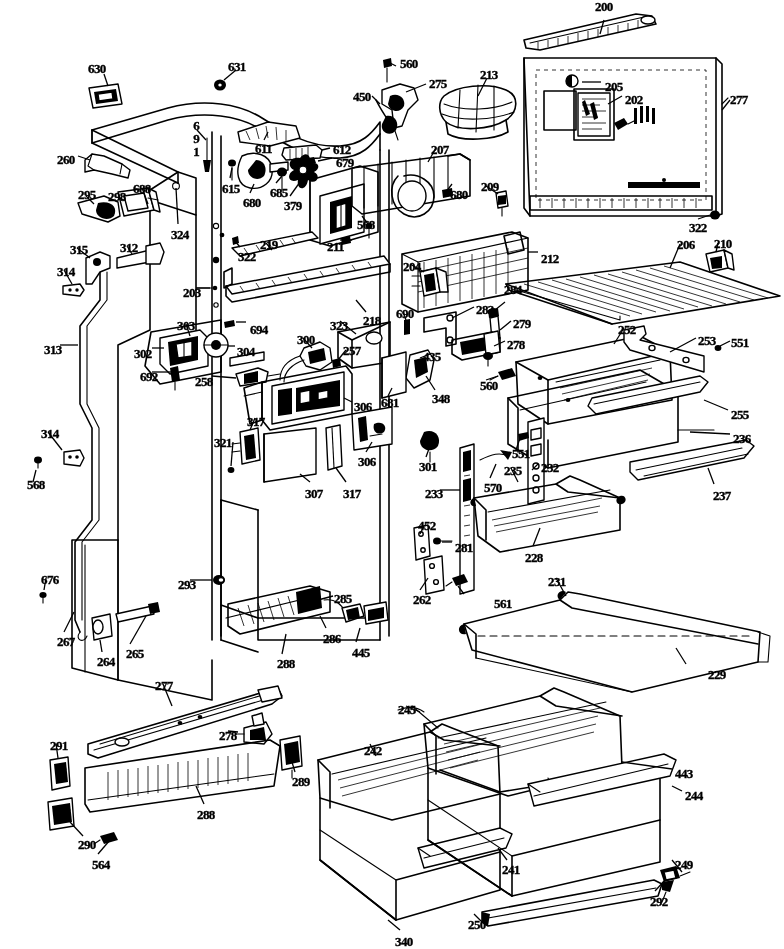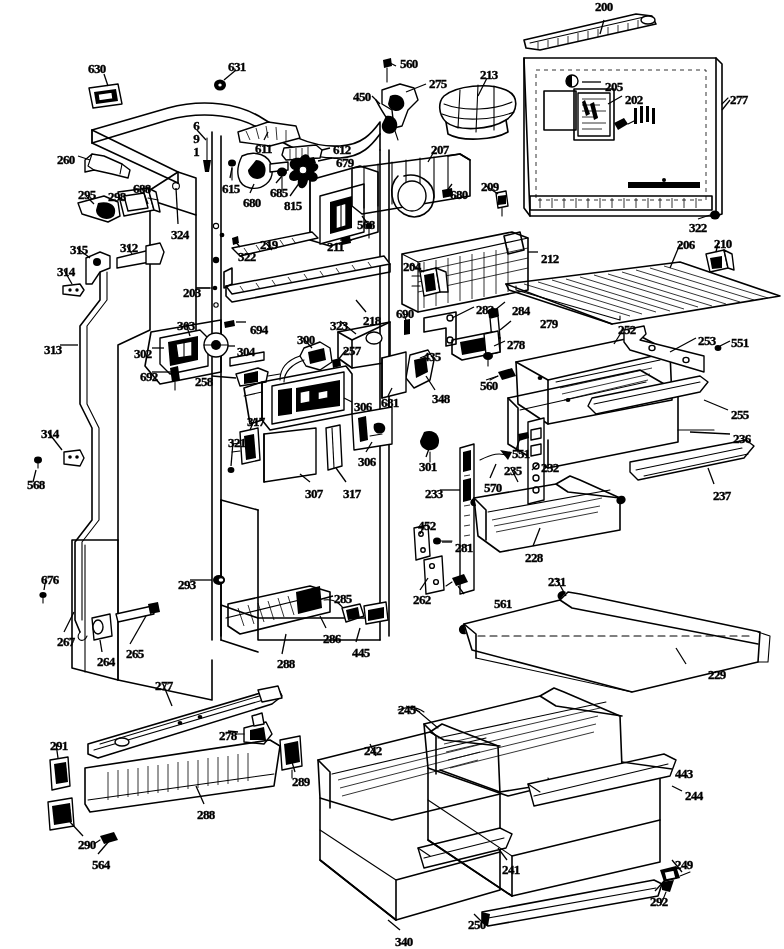--- a/index.html
+++ b/index.html
@@ -700,21 +700,21 @@
       <div class="lbl" style="left: 108px; top: 190px;">298</div>
       <div class="lbl" style="left: 133px; top: 182px;">688</div>
       <div class="lbl" style="left: 171px; top: 228px;">324</div>
       <div class="lbl rot" style="left: 190px; top: 118px;">691</div>
       <div class="lbl" style="left: 222px; top: 182px;">615</div>
       <div class="lbl" style="left: 255px; top: 142px;">611</div>
       <div class="lbl" style="left: 333px; top: 143px;">612</div>
       <div class="lbl" style="left: 336px; top: 156px;">679</div>
       <div class="lbl" style="left: 243px; top: 196px;">680</div>
       <div class="lbl" style="left: 270px; top: 186px;">685</div>
-      <div class="lbl" style="left: 284px; top: 199px;">815</div>
+      <div class="lbl" style="left: 284px; top: 199px;">379</div>
       <div class="lbl" style="left: 431px; top: 143px;">207</div>
       <div class="lbl" style="left: 450px; top: 188px;">680</div>
       <div class="lbl" style="left: 481px; top: 180px;">209</div>
       <div class="lbl" style="left: 327px; top: 240px;">211</div>
       <div class="lbl" style="left: 357px; top: 218px;">568</div>
       <div class="lbl" style="left: 541px; top: 252px;">212</div>
       <div class="lbl" style="left: 689px; top: 221px;">322</div>
       <div class="lbl" style="left: 677px; top: 238px;">206</div>
       <div class="lbl" style="left: 714px; top: 237px;">210</div>
       <div class="lbl" style="left: 70px; top: 243px;">315</div>
@@ -730,28 +730,28 @@
       <div class="lbl" style="left: 250px; top: 323px;">694</div>
       <div class="lbl" style="left: 177px; top: 319px;">303</div>
       <div class="lbl" style="left: 134px; top: 347px;">302</div>
       <div class="lbl" style="left: 140px; top: 370px;">692</div>
       <div class="lbl" style="left: 237px; top: 345px;">304</div>
       <div class="lbl" style="left: 195px; top: 375px;">258</div>
       <div class="lbl" style="left: 297px; top: 333px;">300</div>
       <div class="lbl" style="left: 343px; top: 344px;">257</div>
       <div class="lbl" style="left: 354px; top: 400px;">306</div>
       <div class="lbl" style="left: 247px; top: 415px;">317</div>
-      <div class="lbl" style="left: 228px; top: 436px;">321</div>
+      <div class="lbl" style="left: 214px; top: 436px;">321</div>
       <div class="lbl" style="left: 305px; top: 487px;">307</div>
       <div class="lbl" style="left: 343px; top: 487px;">317</div>
       <div class="lbl" style="left: 358px; top: 455px;">306</div>
       <div class="lbl" style="left: 396px; top: 307px;">690</div>
       <div class="lbl" style="left: 476px; top: 303px;">283</div>
-      <div class="lbl" style="left: 504px; top: 304px; margin-left: 8px;">284</div>
-      <div class="lbl" style="left: 513px; top: 317px; margin-left: 27px;">279</div>
+      <div class="lbl" style="left: 504px; top: 283px;">284</div>
+      <div class="lbl" style="left: 513px; top: 317px;">279</div>
       <div class="lbl" style="left: 507px; top: 338px;">278</div>
       <div class="lbl" style="left: 423px; top: 350px;">435</div>
       <div class="lbl" style="left: 432px; top: 392px;">348</div>
       <div class="lbl" style="left: 381px; top: 396px;">681</div>
       <div class="lbl" style="left: 480px; top: 379px;">560</div>
       <div class="lbl" style="left: 419px; top: 460px;">301</div>
       <div class="lbl" style="left: 425px; top: 487px;">233</div>
       <div class="lbl" style="left: 484px; top: 481px;">570</div>
       <div class="lbl" style="left: 504px; top: 464px;">235</div>
       <div class="lbl" style="left: 512px; top: 447px;">551</div>

